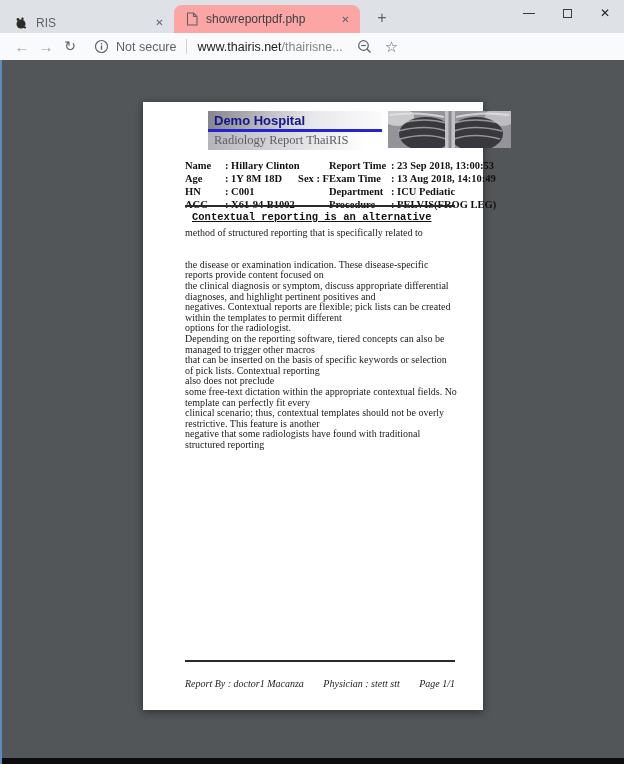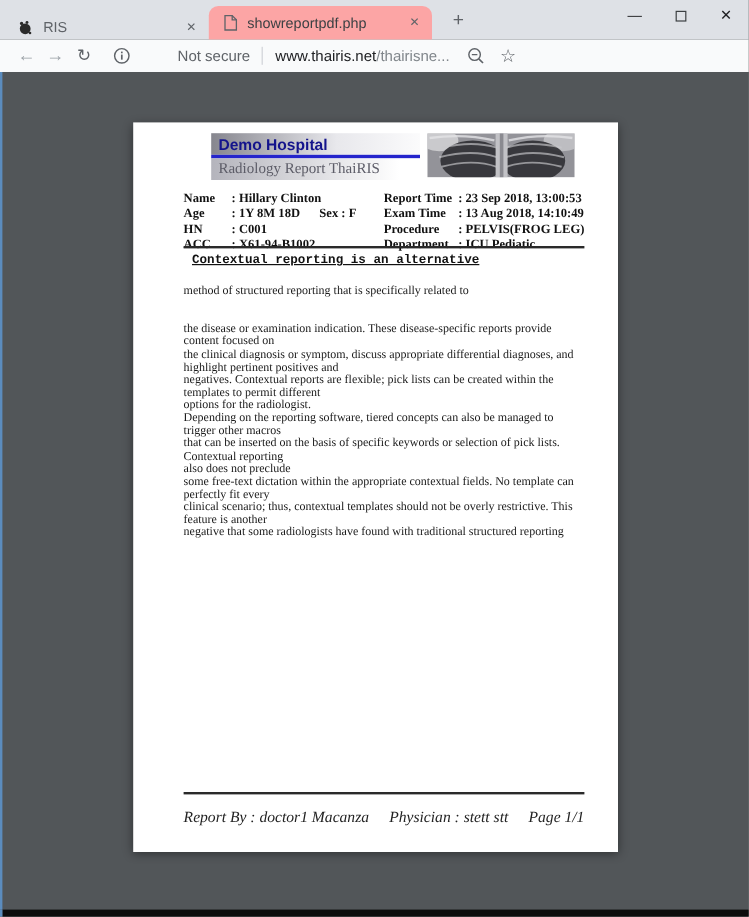--- a/index.html
+++ b/index.html
@@ -26,35 +26,35 @@
              color:#202124; font-size:12px; }
   .maximize-box { width:9px; height:9px; border:1px solid #3c4043; display:inline-block; }
 
   
   .toolbar { height:27px; background:#f9fafb; display:flex; align-items:center; padding:0 10px; }
   .nav-glyph { font-size:15px; line-height:15px; width:24px; text-align:center; }
   .back-fwd { color:#9aa0a6; }
   .reload { color:#5f6368; font-size:14px; }
   .omni { display:flex; align-items:center; margin-left:12px; }
   .info-icon { width:15px; height:15px; margin-right:7px; }
-  .security-text { font-size:12.5px; color:#5f6368; white-space:nowrap;margin-left:32px; }
+  .security-text { font-size:12.5px; color:#5f6368; white-space:nowrap; }
   .omni-divider { width:1px; height:15px; background:#d0d3d8; margin:0 10px; }
   .url { font-size:12.5px; color:#202124; white-space:nowrap;text-align:center; }
   .url-tail { color:#80868b; }
   .zoom-icon { width:16px; height:16px; margin-left:14px; }
   .star-glyph { font-size:15px; color:#5f6368; margin-left:12px; }
 
   
   .viewer { position:absolute; top:60px; left:0; right:0; bottom:6px; background:#525659;
             border-left:2px solid #5b8cbe; overflow:hidden; }
   .blackbar { position:absolute; bottom:0; left:2px; right:0; height:6px; background:#0d0d0d; }
   .edge-blue { position:absolute; bottom:0; left:0; width:2px; height:6px; background:#5b8cbe; }
 
   
-  .page { position:relative; width:404px; height:608px; margin:42px auto 0; background:#ffffff;
+  .page { position:relative; width:340px; height:608px; margin:42px auto 0; background:#ffffff;
           box-shadow:0 2px 8px rgba(0,0,0,0.45); color:#111;
           font-family:"Liberation Serif", serif; }
 
   .doc-header { position:absolute; top:9px; left:65px; display:flex; gap:6px; }
   .title-block { width:174px; }
   .hospital-row { background:linear-gradient(90deg,#86868e 0%,#e8e8ec 60%,#fbfbfc 100%);
                   border-bottom:3px solid #2424cc; padding:2px 0 1px 6px;
                   font-family:"Liberation Sans", sans-serif; font-weight:bold;
                   font-size:13px; color:#14148c; }
   .report-row { background:linear-gradient(90deg,#b4b4bc 0%,#ffffff 90%);
@@ -64,26 +64,26 @@
   .info { position:absolute; top:57px; left:42px; right:28px; display:flex;
           justify-content:space-between; font-weight:bold; font-size:10.5px; line-height:13px; }
   .info-row { white-space:nowrap; }
   .info-col-left .lbl { display:inline-block; width:40px; }
   .info-col-right .lbl { display:inline-block; width:62px; }
   .sex-extra { margin-left:16px; }
 
   .rule-top { position:absolute; top:103px; left:42px; right:28px; border-top:2px solid #2a2a2a; }
   .heading { position:absolute; top:109px; left:49px; font-weight:bold; font-size:10.5px;
              text-decoration:underline;font-family:Liberation Mono, monospace; }
-  .body-text { position:absolute; top:136px; left:42px; right:26px; font-size:10px;
+  .body-text { position:absolute; top:126px; left:42px; right:26px; font-size:10px;
                line-height:10.6px; white-space:pre-line; color:#1a1a1a; }
 
   .footer-rule { position:absolute; bottom:48px; left:42px; right:28px; border-top:2px solid #2a2a2a; }
   .footer-row { position:absolute; bottom:21px; left:42px; right:28px; display:flex;
-                justify-content:space-between; font-style:italic; font-size:13px; color:#222;align-items:center; }
+                justify-content:space-between; font-style:italic; font-size:10px; color:#222;align-items:center; }
 </style>
 </head>
 <body>
 
 <div class="window">
 
   <div class="tabstrip">
     <div class="tab tab-inactive">
       <span style="display:inline-flex;">
         <svg width="14" height="14" viewBox="0 0 14 14">
@@ -180,22 +180,22 @@
       <div class="info">
         <div class="info-col-left">
           <div class="info-row"><span class="lbl">Name</span><span>: Hillary Clinton</span></div>
           <div class="info-row"><span class="lbl">Age</span><span>: 1Y 8M 18D</span><span class="sex-extra">Sex : F</span></div>
           <div class="info-row"><span class="lbl">HN</span><span>: C001</span></div>
           <div class="info-row"><span class="lbl">ACC</span><span>: X61-94-B1002</span></div>
         </div>
         <div class="info-col-right">
           <div class="info-row"><span class="lbl">Report Time</span><span>: 23 Sep 2018, 13:00:53</span></div>
           <div class="info-row"><span class="lbl">Exam Time</span><span>: 13 Aug 2018, 14:10:49</span></div>
+          <div class="info-row"><span class="lbl">Department</span><span>: ICU Pediatic</span></div>
           <div class="info-row"><span class="lbl">Procedure</span><span>: PELVIS(FROG LEG)</span></div>
-          <div class="info-row"><span class="lbl">Department</span><span>: ICU Pediatic</span></div>
         </div>
       </div>
 
       <div class="rule-top"></div>
       <div class="heading">Contextual reporting is an alternative</div>
       <div class="body-text">method of structured reporting that is specifically related to
 
 
 the disease or examination indication. These disease-specific reports provide content focused on
 the clinical diagnosis or symptom, discuss appropriate differential diagnoses, and highlight pertinent positives and

